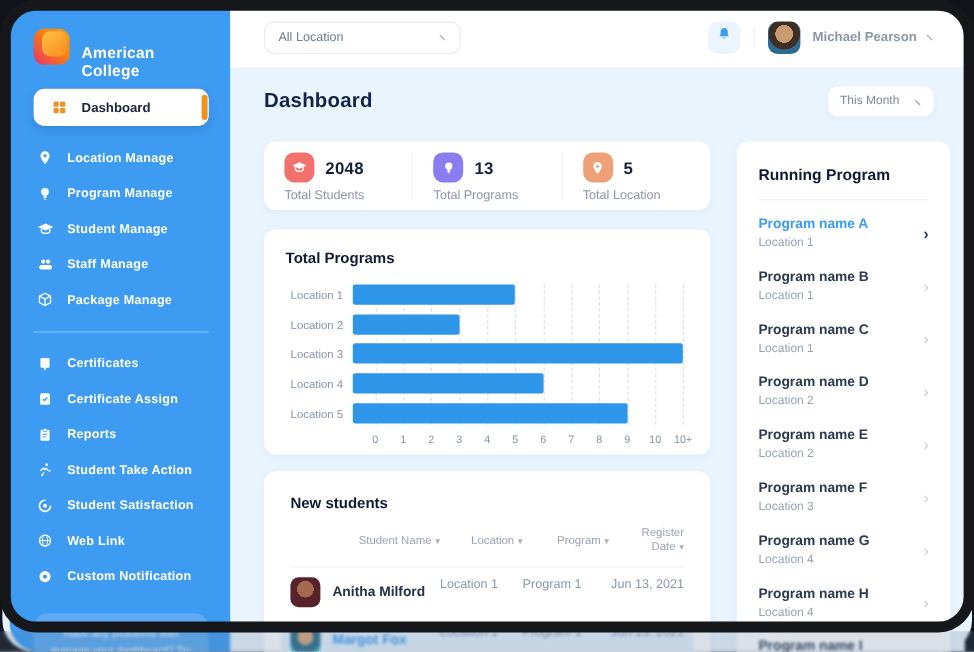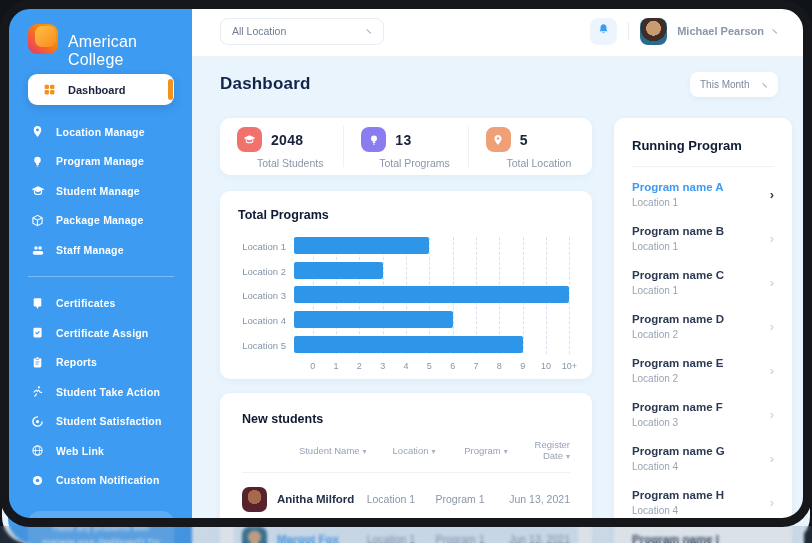--- a/index.html
+++ b/index.html
@@ -6,21 +6,21 @@
   html,body { width:812px; height:543px; overflow:hidden; }
   body { position:relative; background:#10141a; font-family:"Liberation Sans","DejaVu Sans",sans-serif; }
 
   .app { position:absolute; left:2px; top:2px; width:808px; height:541px; border-radius:26px; background:#e9f4fd; }
 
   
   .sidebar { position:absolute; left:6px; top:4px; bottom:0; width:184px; background:#3d9bf2; border-radius:24px 0 0 24px; padding:14px 18px 0 20px; overflow:hidden; }
   .brand-row { display:flex; align-items:center; gap:10px; height:38px; }
   .logo { width:30px; height:30px; border-radius:9px; background:linear-gradient(45deg,#e8326f 0%,#f9820b 60%,#f9a01b 100%); position:relative; flex:0 0 auto; }
   .logo .inner { position:absolute; right:2px; top:2px; width:21px; height:21px; border-radius:7px; background:linear-gradient(135deg,#ffc84a,#f98c1d); opacity:.9; }
-  .brand-name { color:#fff; font-size:16px; font-weight:normal; letter-spacing:.2px;margin-top:24px; }
+  .brand-name { color:#fff; font-size:13px; font-weight:bold; letter-spacing:.2px;margin-top:24px; }
 
   .nav-active { position:relative; margin-top:16px; height:31px; background:#fff; border-radius:9px; display:flex; align-items:center; gap:11px; padding:0 14px; cursor:pointer; box-shadow:0 3px 8px rgba(20,50,90,.18); }
   .nav-active-label { font-size:11px; font-weight:bold; color:#19223c; }
   .nav-active-bar { position:absolute; right:1px; top:5px; bottom:5px; width:5px; border-radius:3px; background:#f2921d; }
 
   .nav-item { height:29.5px; display:flex; align-items:center; gap:11px; padding:0 2px; cursor:pointer; }
   .nav-label { font-size:10.5px; font-weight:bold; color:#fff; letter-spacing:.2px; }
   .nav-group-1 { margin-top:6px; }
   .nav-div { border-top:1px solid rgba(255,255,255,.32); margin:11px 0 12px 0; }
   .nicon { width:15px; height:15px; display:flex; align-items:center; justify-content:center; flex:0 0 auto; }
@@ -43,21 +43,21 @@
   .content { position:absolute; left:0; right:0; top:51px; bottom:0; }
   .page-title { position:absolute; left:28px; top:17px; font-size:17px; font-weight:800; color:#13244a; letter-spacing:.2px; }
   .period-select { position:absolute; right:26px; top:15px; width:88px; height:25px; background:#fff; border-radius:8px; display:flex; align-items:center; justify-content:space-between; padding:0 10px; cursor:pointer; box-shadow:0 2px 5px rgba(40,80,140,.05); }
   .period-select span { font-size:10px; color:#7c8aa0; }
 
   .card { position:absolute; background:#fff; border-radius:10px; box-shadow:0 2px 7px rgba(40,80,140,.05); }
   .card-title { font-size:12.5px; font-weight:800; color:#101b33; }
 
   
   .stats-card { left:28px; top:61px; width:372px; height:57px; display:flex; align-items:stretch; padding:8px 0; }
-  .stat { flex:1; padding:1px 0 0 17px;text-align:center; }
+  .stat { flex:1; padding:1px 0 0 17px; }
   .stat + .stat { border-left:1px solid #eef2f6; }
   .stat-top { display:flex; align-items:center; gap:9px; }
   .stat-ic { width:25px; height:25px; border-radius:8px; display:flex; align-items:center; justify-content:center; }
   .stat-ic.c0 { background:#f3716d; } .stat-ic.c1 { background:#8b7cf0; }
   .stat-ic.c2 { background:#efa077; } .stat-ic.c3 { background:#6ab1f0; }
   .stat-val { font-size:14px; font-weight:800; color:#19223c; letter-spacing:.3px; }
   .stat-label { font-size:10.5px; color:#8a96a8; margin-top:5px; }
 
   
   .chart-card { left:28px; top:134px; width:372px; height:188px; padding:17px 18px; }
@@ -70,21 +70,21 @@
   .ticks { position:relative; margin-left:56px; height:13px; margin-top:7px; }
   .tick { position:absolute; transform:translateX(-50%); font-size:9px; color:#8694a8; }
 
   
   .students-card { left:28px; top:336px; width:372px; height:210px; padding:19px 22px; }
   .thead { display:flex; align-items:center; margin-top:13px; }
   .th { font-size:9.5px; color:#97a3b4; cursor:pointer;text-align:right; }
   .th .arr { font-size:8px; color:#a8b2c2; margin-left:3px; }
   .c-name { width:38%; } .c-loc { width:21%; } .c-prog { width:22%; } .c-date { width:19%; text-align:right; }
   .thead-div { border-top:1px solid #eef2f6; margin-top:11px; }
-  .trow { display:flex; align-items:center; height:36px; margin-top:4px; }
+  .trow { display:flex; align-items:flex-start; height:36px; margin-top:4px; }
   .trow.hl { background:#e4f1fc; border-radius:8px; margin-left:-8px; margin-right:-8px; padding:0 8px; }
   .name-cell { display:flex; align-items:center; gap:10px; }
   .s-avatar { width:25px; height:25px; border-radius:7px; flex:0 0 auto; }
   .av0 { background:radial-gradient(circle at 50% 40%, #a56a4e 0 35%, #57222c 36%); }
   .av1 { background:radial-gradient(circle at 50% 40%, #d8a77e 0 33%, #2e6f8d 34% 70%, #37b6c9 71%); }
   .s-name { font-size:11.5px; font-weight:600; color:#23304a; }
   .s-name.link { color:#3d9bf2; }
   .td { font-size:10.5px; color:#8a96a8; }
 
   
@@ -153,36 +153,36 @@
         <span class="nicon">
           <svg width="14" height="14" viewBox="0 0 24 24">
               <path d="M12 4L1 9l11 5 11-5-11-5z" fill="#fff"></path>
               <path d="M6 11.5V15c0 1.8 2.8 3 6 3s6-1.2 6-3v-3.5" fill="none" stroke="#fff" stroke-width="2"></path>
             </svg>
         </span>
         <span class="nav-label">Student Manage</span>
       </div>
       <div class="nav-item">
         <span class="nicon">
-          <svg width="13" height="13" viewBox="0 0 24 24" fill="none" stroke="#fff" stroke-width="2">
-              <path d="M12 2.5L3.5 7v10L12 21.5 20.5 17V7L12 2.5z"></path>
-              <path d="M3.5 7L12 11.5 20.5 7M12 11.5v10"></path>
-            </svg>
-        </span>
-        <span class="nav-label">Package Manage</span>
-      </div>
-      <div class="nav-item">
-        <span class="nicon">
           <svg width="14" height="14" viewBox="0 0 24 24">
               <circle cx="8.5" cy="8.5" r="3" fill="#fff"></circle>
               <circle cx="15.5" cy="8.5" r="3" fill="#fff"></circle>
               <rect x="3" y="13.5" width="18" height="6.5" rx="3.2" fill="#fff"></rect>
             </svg>
         </span>
         <span class="nav-label">Staff Manage</span>
+      </div>
+      <div class="nav-item">
+        <span class="nicon">
+          <svg width="13" height="13" viewBox="0 0 24 24" fill="none" stroke="#fff" stroke-width="2">
+              <path d="M12 2.5L3.5 7v10L12 21.5 20.5 17V7L12 2.5z"></path>
+              <path d="M3.5 7L12 11.5 20.5 7M12 11.5v10"></path>
+            </svg>
+        </span>
+        <span class="nav-label">Package Manage</span>
       </div>
     </div>
 
     <div class="nav-div"></div>
 
     <div>
       <div class="nav-item">
         <span class="nicon">
           <svg width="13" height="13" viewBox="0 0 24 24">
               <rect x="5" y="2.5" width="14" height="15" rx="2" fill="#fff"></rect>

